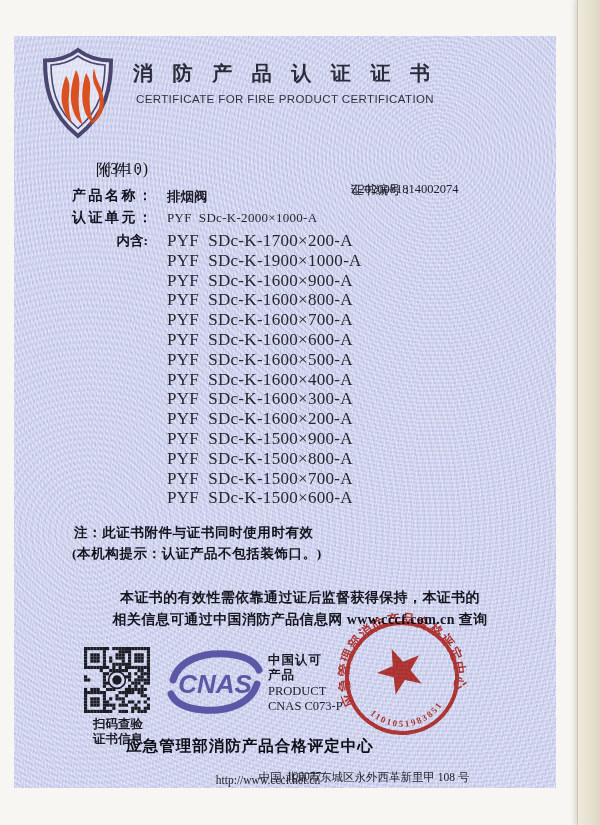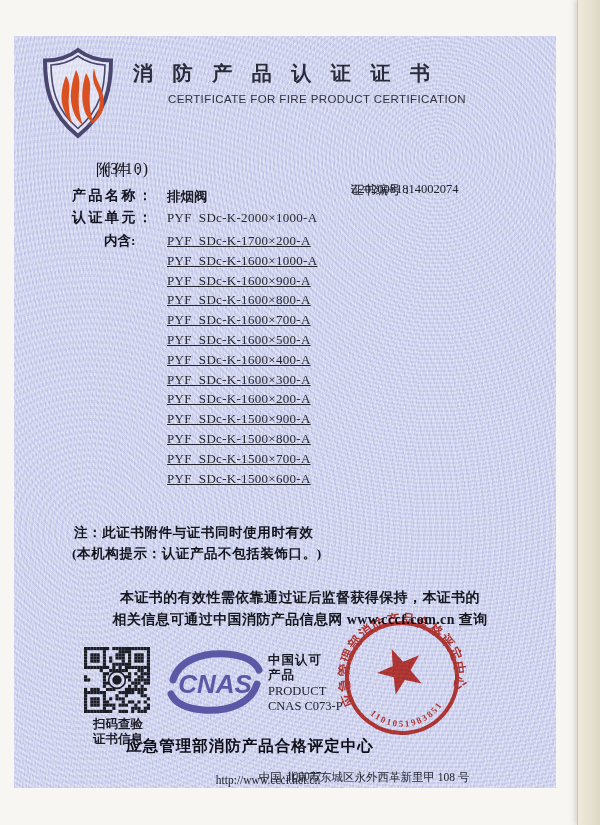--- a/index.html
+++ b/index.html
@@ -33,43 +33,43 @@
   .logo{left:24px;top:10px;width:80px;height:94px;}
 
   .title-cn{
     left:0;width:542px;top:24px;text-align:center;
     font-family:"Liberation Sans",sans-serif;font-weight:700;
     font-size:20px;letter-spacing:7px;color:#2a2b3a;white-space:pre;
   }
   .title-en{
     left:0;width:542px;top:57px;text-align:center;
     font-family:"Liberation Sans",sans-serif;
-    font-size:11.5px;letter-spacing:.4px;color:#31323f;padding-left:32px;
+    font-size:11.5px;letter-spacing:.4px;color:#31323f;
   }
 
   .attach-line{left:58px;top:106px;font-size:16px;color:#17171f;white-space:pre;}
   .attach-line .lbl{letter-spacing:1px;}
   .attach-line .val{margin-left:8px;letter-spacing:1px;}
 
   .certno-line{left:318px;top:131px;font-size:12.5px;color:#20212e;white-space:pre;}
 
   .info-label{
     font-weight:700;font-size:14px;letter-spacing:2.5px;color:#121220;white-space:pre;
   }
   .row-name-label{left:58px;top:151px;}
   .row-name-value{left:153px;top:152px;font-weight:600;font-size:13.5px;color:#1c1c28;}
   .row-unit-label{left:58px;top:173px;}
   .row-unit-value{left:153px;top:174px;font-size:13px;color:#26262f;white-space:pre;letter-spacing:.3px;}
-  .row-contains-label{left:90px;top:196px;width:44px;text-align:left;font-weight:700;
+  .row-contains-label{left:90px;top:196px;width:44px;text-align:right;font-weight:700;
     font-size:13.5px;letter-spacing:0;color:#121220;}
 
   .model-list{left:153px;top:195px;width:240px;}
   .model-list .model-row{
     position:static;display:block;height:19.8px;line-height:19.8px;
-    font-size:13px;color:#26262f;white-space:pre;letter-spacing:.3px;text-decoration:underline;
+    font-size:17px;color:#26262f;white-space:pre;letter-spacing:.3px;
   }
 
   .note1{left:60px;top:488px;font-weight:700;font-size:13.5px;letter-spacing:.6px;color:#14141f;}
   .note2{left:58px;top:509px;font-weight:700;font-size:13.5px;letter-spacing:.6px;color:#14141f;}
 
   .stmt{left:30px;width:512px;text-align:center;font-weight:700;font-size:14px;
         letter-spacing:.4px;color:#15161f;white-space:pre;}
   .stmt1{top:553px;}
   .stmt2{top:575px;}
 
@@ -133,24 +133,25 @@
 
     <div class="info-label row-name-label">产品名称：</div>
     <div class="row-name-value">排烟阀</div>
 
     <div class="info-label row-unit-label">认证单元：</div>
     <div class="row-unit-value">PYF  SDc-K-2000×1000-A</div>
 
     <div class="row-contains-label">内含:</div>
     <div class="model-list">
         <div class="model-row">PYF  SDc-K-1700×200-A</div>
-        <div class="model-row">PYF  SDc-K-1600×1000-A</div>
+        <div class="model-row">PYF  SDc-K-1900×1000-A</div>
         <div class="model-row">PYF  SDc-K-1600×900-A</div>
         <div class="model-row">PYF  SDc-K-1600×800-A</div>
         <div class="model-row">PYF  SDc-K-1600×700-A</div>
+        <div class="model-row">PYF  SDc-K-1600×600-A</div>
         <div class="model-row">PYF  SDc-K-1600×500-A</div>
         <div class="model-row">PYF  SDc-K-1600×400-A</div>
         <div class="model-row">PYF  SDc-K-1600×300-A</div>
         <div class="model-row">PYF  SDc-K-1600×200-A</div>
         <div class="model-row">PYF  SDc-K-1500×900-A</div>
         <div class="model-row">PYF  SDc-K-1500×800-A</div>
         <div class="model-row">PYF  SDc-K-1500×700-A</div>
         <div class="model-row">PYF  SDc-K-1500×600-A</div>
       </div>
 

